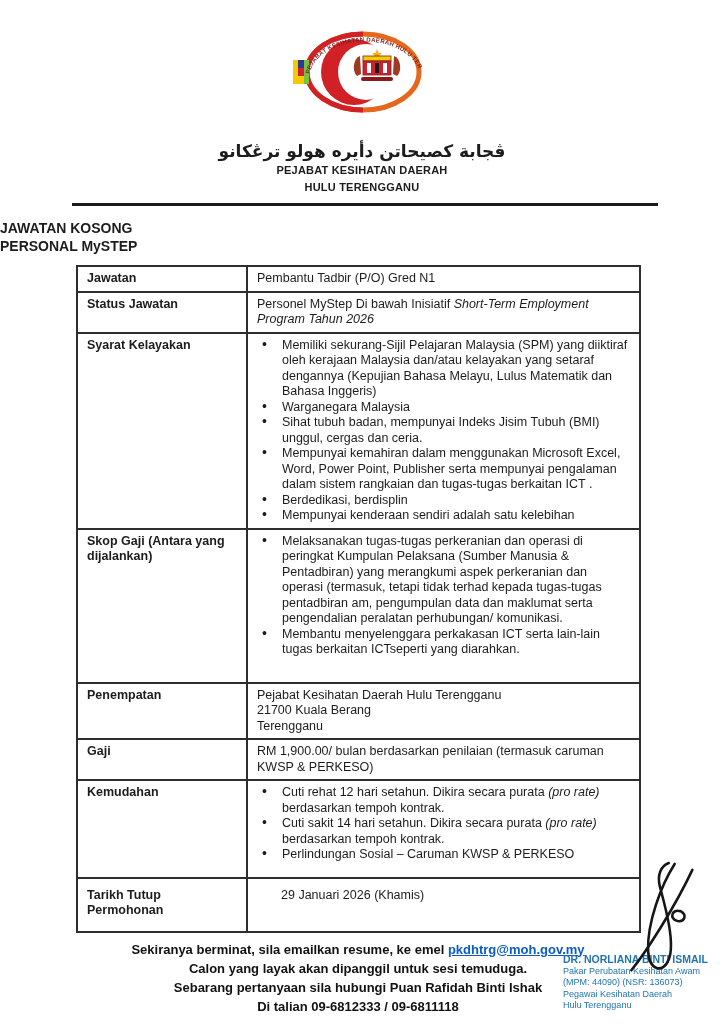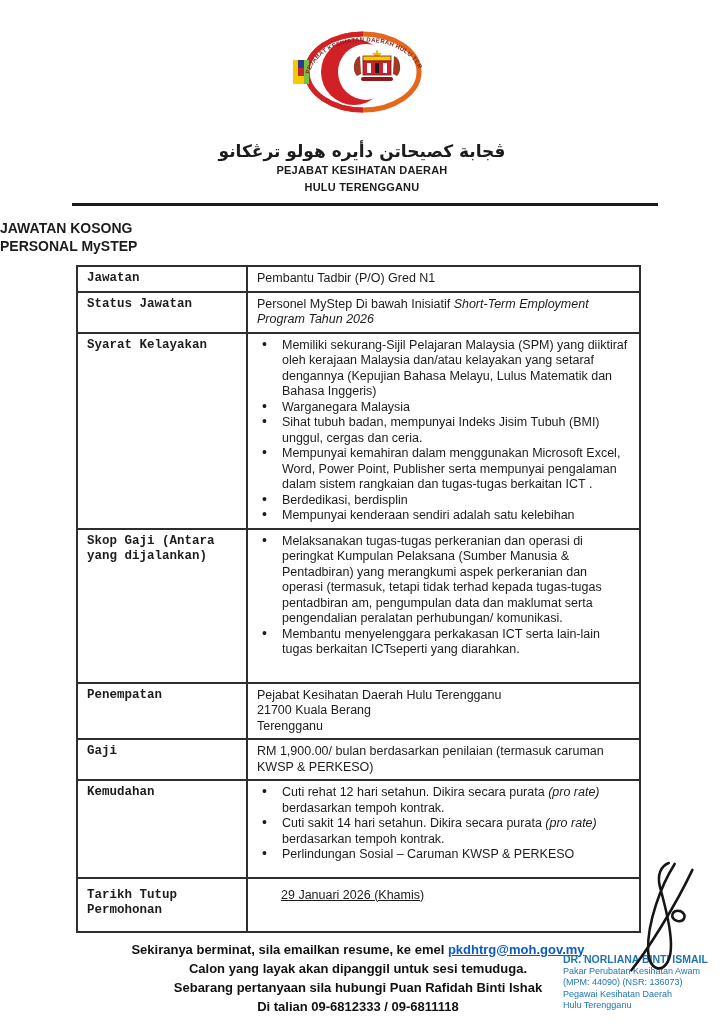--- a/index.html
+++ b/index.html
@@ -17,33 +17,33 @@
   .jawi{
     font-family:"DejaVu Sans","Liberation Sans",sans-serif;
     font-size:17px;font-weight:bold;line-height:22px;margin-top:20px;
   }
   .office-line{font-size:11px;font-weight:bold;line-height:17px;letter-spacing:.2px;}
   .head-rule{height:3px;background:#1b1b1b;width:586px;margin:7px 0 0 72px;}
   
   .doc-title{margin:13px 0 10px 0;text-align:left;font-weight:bold;font-size:14px;line-height:18px;}
   
   table.job{border-collapse:collapse;margin:0 0 0 76px;width:565px;table-layout:fixed;}
-  .job th{width:150px;font-weight:bold;font-family:Liberation Mono, monospace;}
+  .job th{width:150px;font-weight:bold;}
   .job th,.job td{
     border:2px solid #2e2e2e;vertical-align:top;text-align:left;
     font-size:12.5px;line-height:15.5px;padding:4px 9px;
   }
   ul.blist{margin:0;padding:0;list-style:none;}
   .blist li{position:relative;padding-left:25px;}
   .blist li::before{content:"\2022";position:absolute;left:5px;top:-1px;font-size:14px;}
   .it{font-style:italic;}
   td.pad-b-lg{padding-bottom:24px;}
   td.pad-b-md{padding-bottom:14px;}
   tr.tarikh-row th{padding-top:9px;padding-bottom:12px;margin-left:40px;}
-  tr.tarikh-row td{padding:9px 9px 14px 33px;text-decoration:underline;}
+  tr.tarikh-row td{padding:9px 9px 14px 33px;}
   
   .footer{
     position:relative;margin:7px 0 0 75px;width:566px;text-align:center;
     font-weight:bold;font-size:13px;line-height:19px;color:#111;
   }
   .email-link{color:#0a5bc4;text-decoration:underline;font-weight:bold;}
   
   .stamp{
     position:absolute;left:488px;top:13px;width:162px;text-align:left;
     color:#1f74b0;font-weight:normal;

